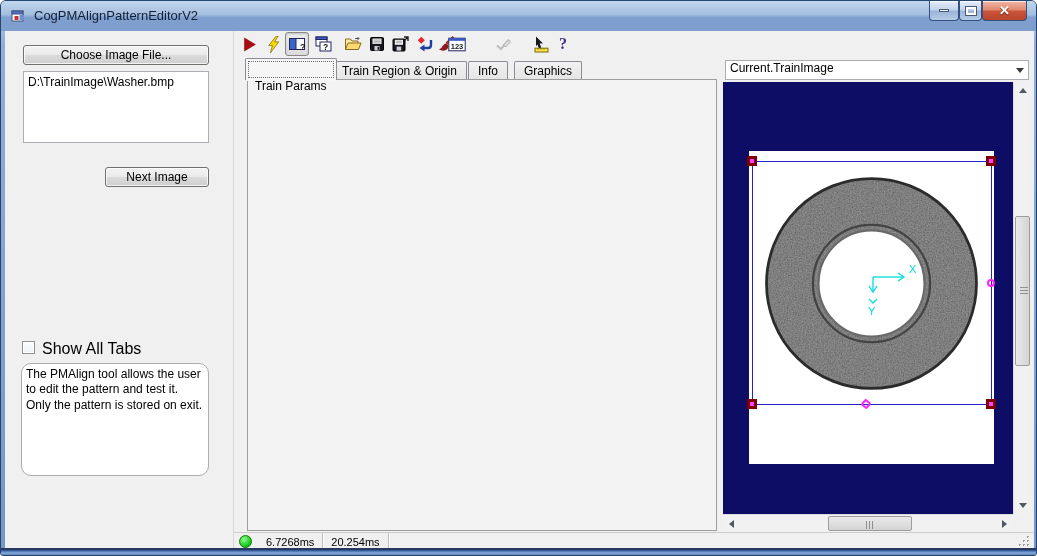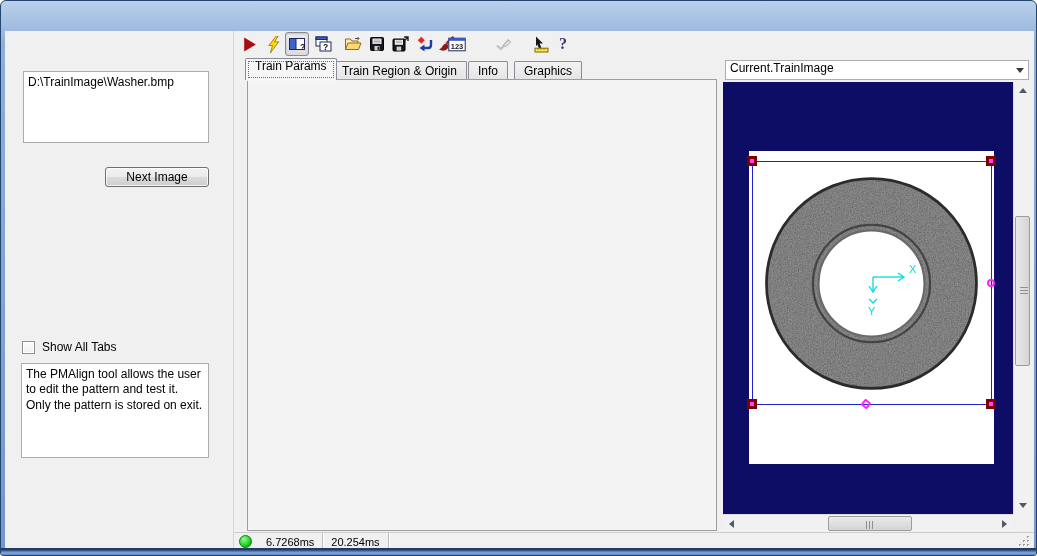--- a/index.html
+++ b/index.html
@@ -17,21 +17,21 @@
     display:flex;align-items:center;justify-content:center;box-shadow:inset 0 1px 0 rgba(255,255,255,.7);}
   .winbtn.min{left:928px;width:30px;} .winbtn.max{left:958px;width:23px;}
   .winbtn.close{left:981px;width:45px;background:linear-gradient(180deg,#f2b8a7 0%,#e08a70 45%,#c9543a 55%,#b8452e 100%);}
   .glyph-min{width:10px;height:3px;background:#fff;border:1px solid #4a5a74;}
   .glyph-max{width:10px;height:8px;border:2px solid #fff;outline:1px solid #4a5a74;background:transparent;}
   .glyph-close{color:#fff;font-size:13px;font-weight:bold;text-shadow:0 1px 1px #5a1408;line-height:1;}
   
   .client{position:absolute;left:4px;top:30px;width:1029px;height:519px;background:#f0f0f0;}
   
   .abs{position:absolute;}
-  label,.lbl{font-size:12px;color:#000;}
+  label,.lbl{font-size:16px;color:#000;}
   
   .btn{position:absolute;display:flex;align-items:center;justify-content:center;font-size:12px;color:#000;
     border:1px solid #707070;border-radius:3px;
     background:linear-gradient(180deg,#f2f2f2 0%,#ebebeb 49%,#dbdbdb 50%,#cfcfcf 100%);
     box-shadow:inset 0 0 0 1px rgba(255,255,255,.75);cursor:default;}
   
   .tbox{position:absolute;background:#fff;border:1px solid #abadb3;font-size:12px;color:#000;padding:3px 4px;overflow:hidden;}
   
   .cb{position:absolute;width:13px;height:13px;background:linear-gradient(180deg,#fdfdfd,#eef1f4);border:1px solid #8e9094;box-shadow:inset 0 0 0 1px #fff;}
   
@@ -39,21 +39,21 @@
   .combo .val{flex:1;padding-left:4px;white-space:nowrap;overflow:hidden;}
   .combo .drop{width:17px;align-self:stretch;display:flex;align-items:center;justify-content:center;}
   .tri-down{width:0;height:0;border-left:4px solid transparent;border-right:4px solid transparent;border-top:5px solid #3c3c3c;}
   
   .tool{position:absolute;top:31px;width:24px;height:24px;display:flex;align-items:center;justify-content:center;}
   .tool.pressed{border:1px solid #8a8a8a;border-radius:3px;background:linear-gradient(#ececec,#dcdcdc);box-shadow:inset 0 1px 2px rgba(0,0,0,.18);}
   
   .tab{position:absolute;top:60px;height:19px;padding:2px 9px 0 9px;font-size:12px;
     border:1px solid #898c95;border-bottom:none;border-radius:2px 2px 0 0;
     background:linear-gradient(#f2f2f2,#e4e4e4);z-index:1;}
-  .tab.active{top:57px;height:22px;padding-top:0;background:#f6f6f6;z-index:3;box-shadow:0 1px 0 #f6f6f6;}
+  .tab.active{top:57px;height:22px;padding-top:20px;background:#f6f6f6;z-index:3;box-shadow:0 1px 0 #f6f6f6;}
   .tab.active::after{content:"";position:absolute;inset:2px;border:1px dotted #6a6a6a;}
   .tabpage{position:absolute;left:246px;top:78px;width:470px;height:452px;border:1px solid #9d9d9d;background:#f3f3f3;z-index:2;}
   
   .pattern-box{position:absolute;left:252px;top:108px;width:170px;height:163px;background:#0a0a68;padding:4px;}
   .pattern-inner{width:100%;height:100%;border:1px solid #00cfd0;background:#fff;position:relative;overflow:hidden;}
   
   .viewport{position:absolute;left:722px;top:81px;width:290px;height:432px;background:#0d0d66;overflow:hidden;}
   .white-img{position:absolute;left:26px;top:69px;width:245px;height:313px;background:#fff;}
   .sel-rect{position:absolute;left:29px;top:79px;width:240px;height:244px;border:1px solid #2222cc;}
   .handle{position:absolute;width:10px;height:10px;background:#7d0000;}
@@ -109,33 +109,54 @@
       <path fill-rule="evenodd" fill="#424242" filter="url(#grain)" d="M5,100 a95,95 0 1,0 190,0 a95,95 0 1,0 -190,0 M52,100 a48,48 0 1,0 96,0 a48,48 0 1,0 -96,0"></path>
       <circle cx="100" cy="100" r="95" fill="none" stroke="#2b2b2b" stroke-width="2.5"></circle>
       <circle cx="100" cy="100" r="53" fill="none" stroke="#303030" stroke-width="2" opacity="0.75"></circle>
       <circle cx="100" cy="100" r="48" fill="none" stroke="#6a6a6a" stroke-width="2"></circle>
     </g>
   </defs>
 </svg>
 
 <div class="window">
 
+  <div class="titlebar">
+    <svg class="title-icon" viewBox="0 0 16 16">
+      <rect x="1" y="3" width="11" height="10" fill="#fff" stroke="#44507c"></rect>
+      <rect x="1" y="3" width="11" height="3" fill="#4a72c4" stroke="#44507c"></rect>
+      <rect x="3.5" y="8" width="4" height="4" fill="#c0392b"></rect>
+      <rect x="8.5" y="7" width="4.5" height="5" fill="#6a8fd8"></rect>
+    </svg>
+    <span class="title-text">CogPMAlignPatternEditorV2</span>
+    <div class="winbtn min">
+        <span class="glyph-min"></span>
+      </div>
+    <div class="winbtn max">
+        <span class="glyph-max"></span>
+      </div>
+    <div class="winbtn close">
+        <span class="glyph-close">✕</span>
+      </div>
+  </div>
 
   <div class="client"></div>
   <div class="left-divider"></div>
 
+  <div class="btn" style="left:22px;top:44px;width:186px;height:20px;">
+    <span>Choose Image File...</span>
+  </div>
   <div class="tbox" style="left:22px;top:70px;width:186px;height:72px;">
     <span>D:\TrainImage\Washer.bmp</span>
   </div>
   <div class="btn" style="left:104px;top:166px;width:104px;height:20px;">
     <span>Next Image</span>
   </div>
   <div class="cb" style="left:21px;top:340px;"></div>
   <span class="lbl abs" style="left:41px;top:339px;">Show All Tabs</span>
-  <div class="tbox" style="left:20px;top:362px;width:188px;height:95px;line-height:1.28;">
+  <div class="tbox" style="left:20px;top:362px;width:188px;height:113px;line-height:1.28;border-radius:10px;">
     <span>The PMAlign tool allows the user to edit the pattern and test it. Only the pattern is stored on exit.</span>
   </div>
 
   <div class="tool" style="left:236px;">
     <svg width="17" height="17" viewBox="0 0 16 16">
         <path d="M3 1.5 L14 8 L3 14.5 Z" fill="#a50d12"></path>
       </svg>
   </div>
   <div class="tool" style="left:260px;">
     <svg width="17" height="17" viewBox="0 0 16 16">

